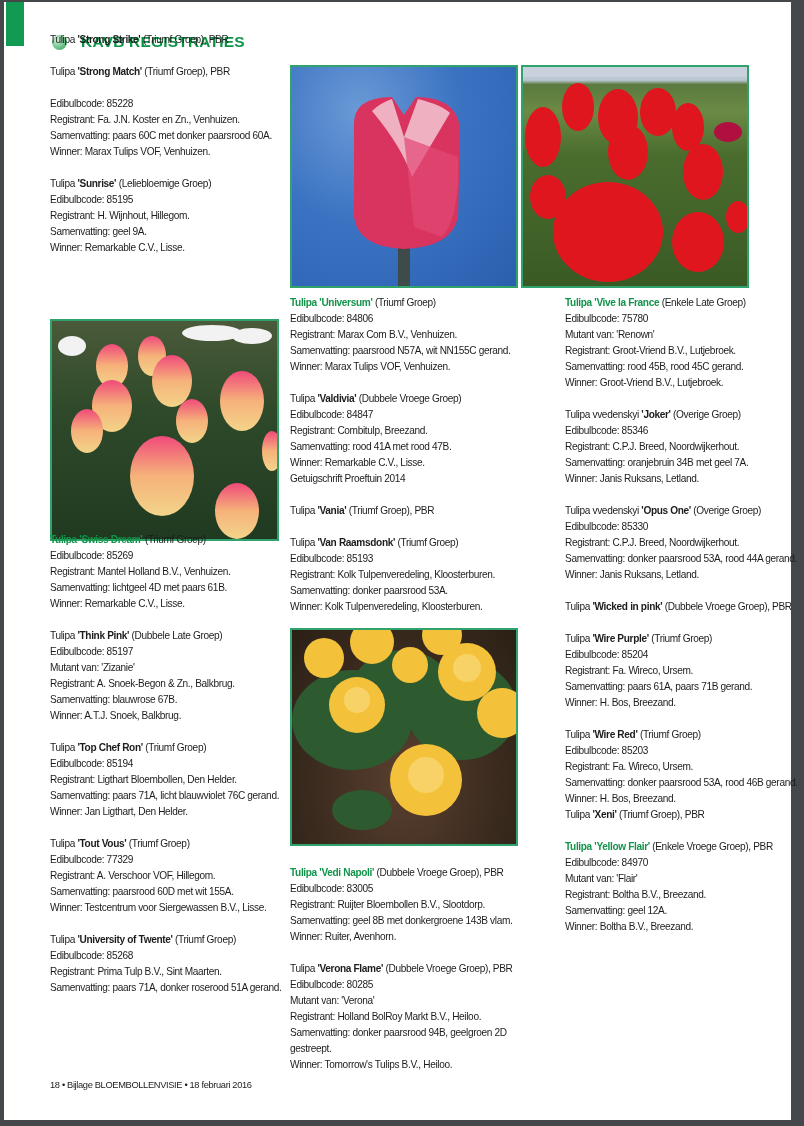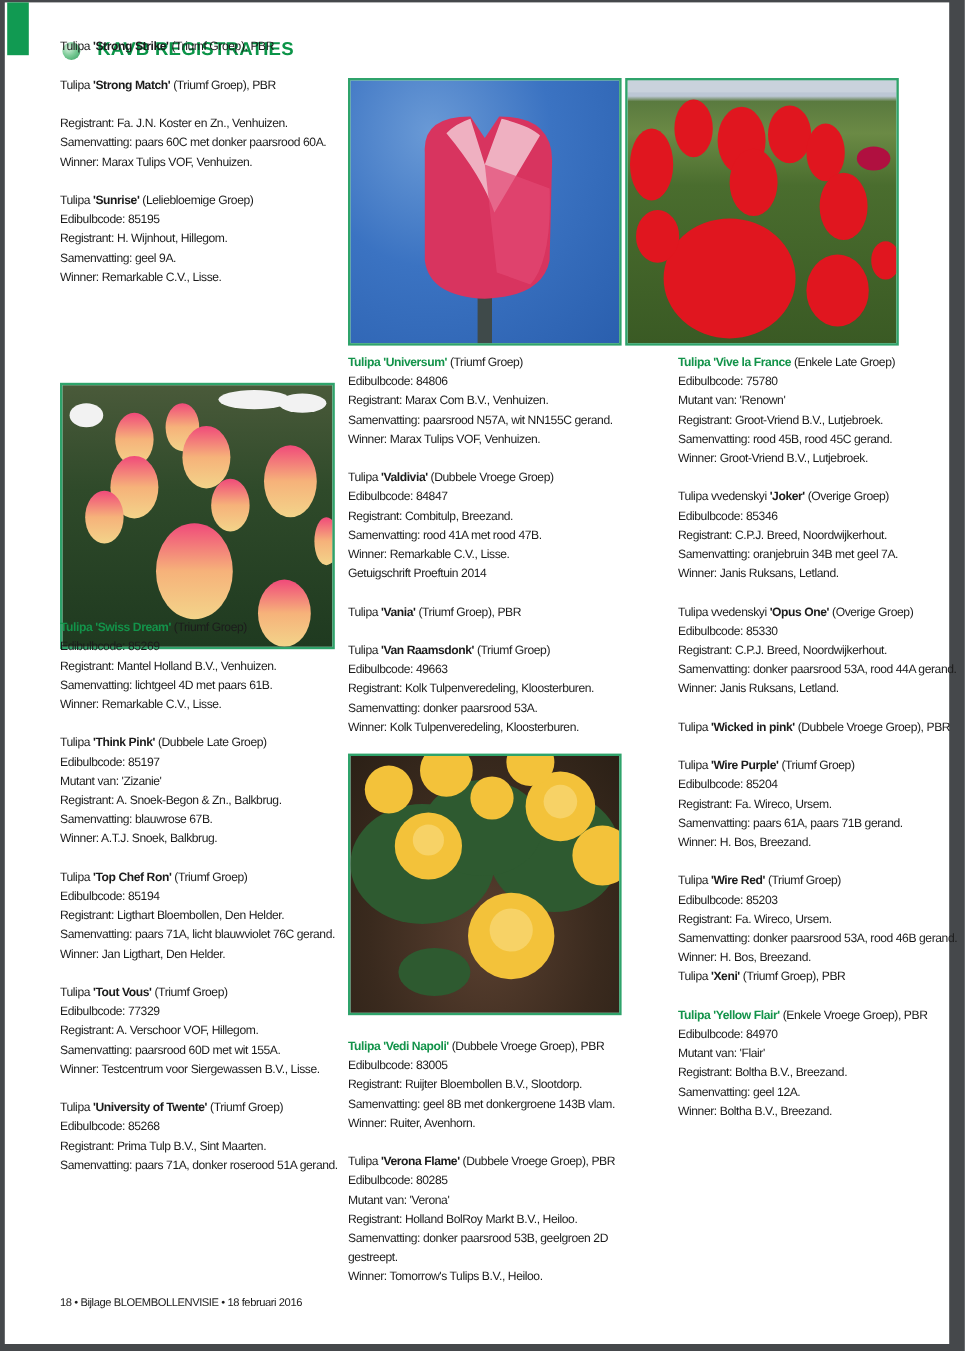--- a/index.html
+++ b/index.html
@@ -140,20 +140,21 @@
   </div>
 
   <div class="col col1" style="top:30px;" id="c1">
       <div class="entry cond">
         <span class="line name-line"><span class="pre">Tulipa </span><span class="nm">'Strong Strike'</span><span class="suf"> (Triumf Groep), PBR</span></span>
       </div>
       <div class="entry cond">
         <span class="line name-line"><span class="pre">Tulipa </span><span class="nm">'Strong Match'</span><span class="suf"> (Triumf Groep), PBR</span></span>
       </div>
       <div class="entry cond">
+        <span class="line">Edibulbcode: 85228</span>
         <span class="line">Registrant: Fa. J.N. Koster en Zn., Venhuizen.</span>
         <span class="line">Samenvatting: paars 60C met donker paarsrood 60A.</span>
         <span class="line">Winner: Marax Tulips VOF, Venhuizen.</span>
       </div>
       <div class="entry cond" style="margin-bottom: 276px;">
         <span class="line name-line"><span class="pre">Tulipa </span><span class="nm">'Sunrise'</span><span class="suf"> (Leliebloemige Groep)</span></span>
         <span class="line">Edibulbcode: 85195</span>
         <span class="line">Registrant: H. Wijnhout, Hillegom.</span>
         <span class="line">Samenvatting: geel 9A.</span>
         <span class="line">Winner: Remarkable C.V., Lisse.</span>
@@ -209,38 +210,38 @@
         <span class="line">Registrant: Combitulp, Breezand.</span>
         <span class="line">Samenvatting: rood 41A met rood 47B.</span>
         <span class="line">Winner: Remarkable C.V., Lisse.</span>
         <span class="line">Getuigschrift Proeftuin 2014</span>
       </div>
       <div class="entry cond">
         <span class="line name-line"><span class="pre">Tulipa </span><span class="nm">'Vania'</span><span class="suf"> (Triumf Groep), PBR</span></span>
       </div>
       <div class="entry cond" style="margin-bottom: 250px;">
         <span class="line name-line"><span class="pre">Tulipa </span><span class="nm">'Van Raamsdonk'</span><span class="suf"> (Triumf Groep)</span></span>
-        <span class="line">Edibulbcode: 49663</span>
+        <span class="line">Edibulbcode: 85193</span>
         <span class="line">Registrant: Kolk Tulpenveredeling, Kloosterburen.</span>
         <span class="line">Samenvatting: donker paarsrood 53A.</span>
         <span class="line">Winner: Kolk Tulpenveredeling, Kloosterburen.</span>
       </div>
       <div class="entry cond">
         <span class="line name-line green"><span class="pre">Tulipa </span><span class="nm">'Vedi Napoli'</span><span class="suf"> (Dubbele Vroege Groep), PBR</span></span>
         <span class="line">Edibulbcode: 83005</span>
         <span class="line">Registrant: Ruijter Bloembollen B.V., Slootdorp.</span>
         <span class="line">Samenvatting: geel 8B met donkergroene 143B vlam.</span>
         <span class="line">Winner: Ruiter, Avenhorn.</span>
       </div>
       <div class="entry cond">
         <span class="line name-line"><span class="pre">Tulipa </span><span class="nm">'Verona Flame'</span><span class="suf"> (Dubbele Vroege Groep), PBR</span></span>
         <span class="line">Edibulbcode: 80285</span>
         <span class="line">Mutant van: 'Verona'</span>
         <span class="line">Registrant: Holland BolRoy Markt B.V., Heiloo.</span>
-        <span class="line">Samenvatting: donker paarsrood 53B, geelgroen 2D</span>
+        <span class="line">Samenvatting: donker paarsrood 94B, geelgroen 2D</span>
         <span class="line">gestreept.</span>
         <span class="line">Winner: Tomorrow's Tulips B.V., Heiloo.</span>
       </div>
     </div>
 
   <div class="col col3" style="top:293px;margin-left:36px;" id="c3">
       <div class="entry cond">
         <span class="line name-line green"><span class="pre">Tulipa </span><span class="nm">'Vive la France</span><span class="suf"> (Enkele Late Groep)</span></span>
         <span class="line">Edibulbcode: 75780</span>
         <span class="line">Mutant van: 'Renown'</span>

